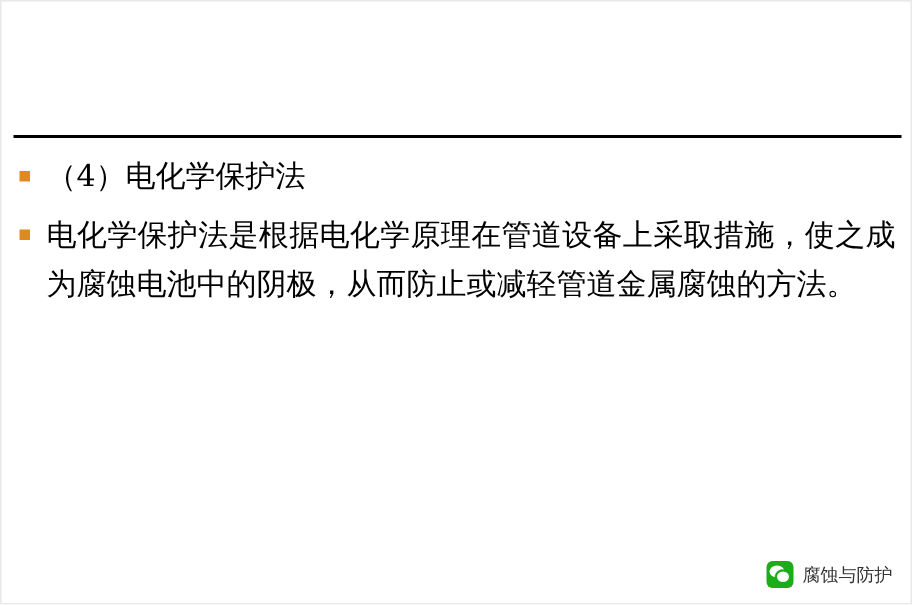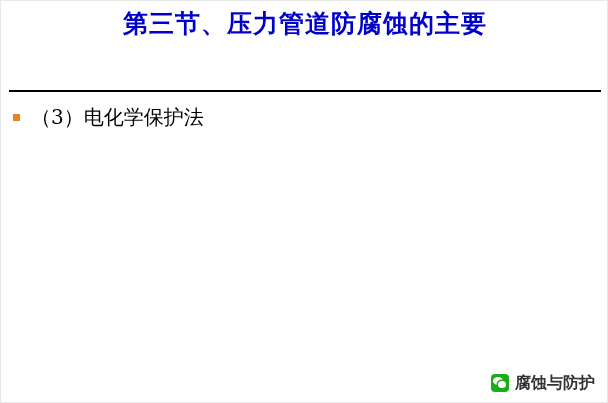--- a/index.html
+++ b/index.html
@@ -104,44 +104,46 @@
   .logo-mark:after {
     width: 8px;
     height: 7px;
     left: 7px;
     top: 7px;
     box-shadow: 0 0 0 1.5px #1aad19;
   }
   .logo-text {
     color: #333333;
     font-family: "DejaVu Sans", "Liberation Sans", sans-serif;
-    font-size: 16px;
+    font-size: 12px;
     line-height: 14px;
     white-space: nowrap;
-    font-weight: bold;
   }
 </style>
 </head>
 <body>
 
 <div class="slide">
 
   <div class="title-block">
-    <div class="title-line">第三节、压力管道防腐蚀的主要</div>
   </div>
 
   <div class="title-rule"></div>
 
   <div class="body-block">
 
     <div class="bullet-row">
       <span class="bullet-marker"></span>
-      <span class="bullet-text">（3）电化学保护法</span>
+      <span class="bullet-text">（4）电化学保护法</span>
     </div>
 
+    <div class="bullet-row">
+      <span class="bullet-marker"></span>
+      <span class="bullet-text">电化学保护法是根据电化学原理在管道设备上采取措施，使之成为腐蚀电池中的阴极，从而防止或减轻管道金属腐蚀的方法。</span>
+    </div>
 
   </div>
 
   <div class="logo-block">
     <span class="logo-mark"></span>
     <span class="logo-text">腐蚀与防护</span>
   </div>
 
 </div>
 

